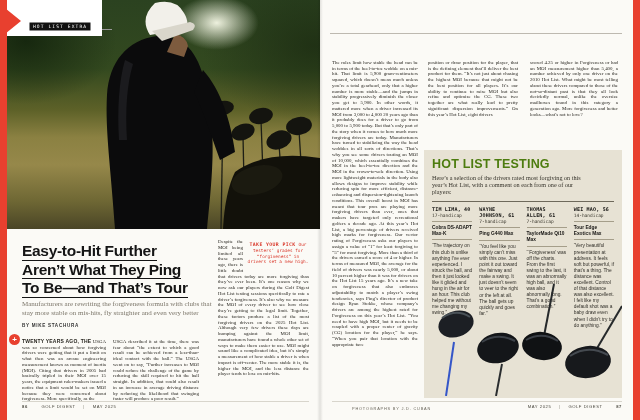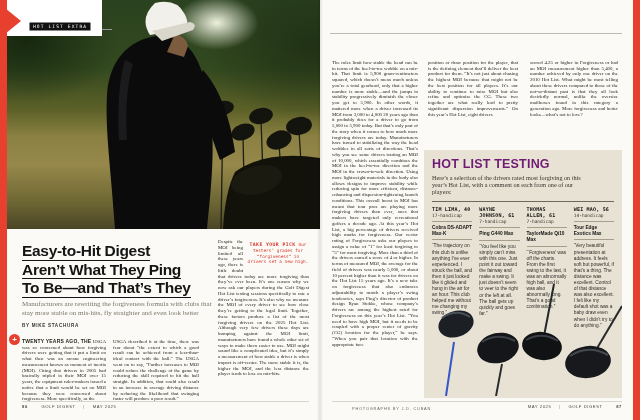--- a/index.html
+++ b/index.html
@@ -53,21 +53,21 @@
 
   
   .tyk{float:right;width:62px;margin:3px 0 3px 4px;text-align:center;
        font-family:"DejaVu Sans Mono",monospace;color:#d9372a;}
   .tyk .t{font-size:4.8px;font-weight:700;letter-spacing:.4px;margin-bottom:1.5px;}
   .tyk .b{font-size:4.4px;line-height:5.4px;}
 
   
   .panel{position:absolute;left:424px;top:150px;width:198px;height:248px;background:#e7e2d4;padding:7px 8px;}
   .panel-title{font-family:"Liberation Sans",sans-serif;font-weight:700;font-size:12.5px;
-               letter-spacing:.2px;color:#701a75;}
+               letter-spacing:.2px;color:#4d7c0f;}
   .panel-intro{margin-top:3px;width:160px;font-size:6.2px;line-height:7.2px;color:#37342c;}
   .testers{display:flex;gap:7px;margin-top:5px;border-top:.8px solid #6e695b;padding-top:4px;}
   .tester{width:43px;font-family:"Liberation Sans",sans-serif;}
   .tester .name{font-size:5px;font-weight:700;letter-spacing:.2px;line-height:6.2px;color:#161513;
                 font-family:"DejaVu Sans Mono",monospace;}
   .tester .hcp{font-size:4.5px;color:#3c392f;margin-top:1px;font-family:"DejaVu Sans Mono",monospace;}
   .tester .div{border-top:.6px solid #a59e8a;margin:3px 0;}
   .tester .club{font-size:4.8px;font-weight:700;line-height:5.8px;color:#161513;}
   .tester .quote{font-size:4.8px;line-height:6.1px;color:#2f2d27;}
 
@@ -127,25 +127,25 @@
     </svg>
   </div>
 
   <div class="corner-band"></div>
   <div class="arrow"></div>
   <div class="tag">HOT LIST EXTRA</div>
 
   <div class="gutter"></div>
 
   <div class="headline">
-    <span class="hl">Easy-to-Hit Digest</span>
+    <span class="hl">Easy-to-Hit Further</span>
     <span class="hl">Aren’t What They Ping</span>
-    <span class="hl">To Be—and That’s They</span>
-  </div>
-  <div class="deck">Manufacturers are rewriting the forgiveness formula with clubs that stay more stable on mis-hits, fly straighter and even look better</div>
+    <span class="hl">To Be—and That’s Tour</span>
+  </div>
+  <div class="deck">Manufacturers are rewriting the forgiveness formula with clubs that stay more stable on mis-hits, fly straighter and even very better</div>
   <div class="byline">BY MIKE STACHURA</div>
 
   <div class="badge">+</div>
   <p class="bodycol colL1"><span class="lead">TWENTY YEARS AGO, THE</span><span> USGA was so concerned about how forgiving drivers were getting that it put a limit on what then was an arcane engineering measurement known as moment of inertia (MOI). Citing that drivers in 2005 had basically tripled in their MOI over 15 years, the equipment rules-makers issued a notice that a limit would be set on MOI because they were concerned about forgiveness. More specifically, as the</span></p>
   <p class="bodycol colL2">USGA described it at the time, there was fear about “the extent to which a good result can be achieved from a less-than-ideal contact with the ball.” The USGA went on to say, “Further increases to MOI could reduce the challenge of the game by reducing the skill required to hit the ball straight. In addition, that could also result in an increase in average driving distance by reducing the likelihood that swinging faster will produce a poor result.”</p>
   <div class="bodycol colL3">
     <span class="tyk">
       <span class="t">TAKE YOUR PICK</span>
       <span class="b">Our testers’ grades for “forgiveness” in drivers set a new high.</span>
     </span>

